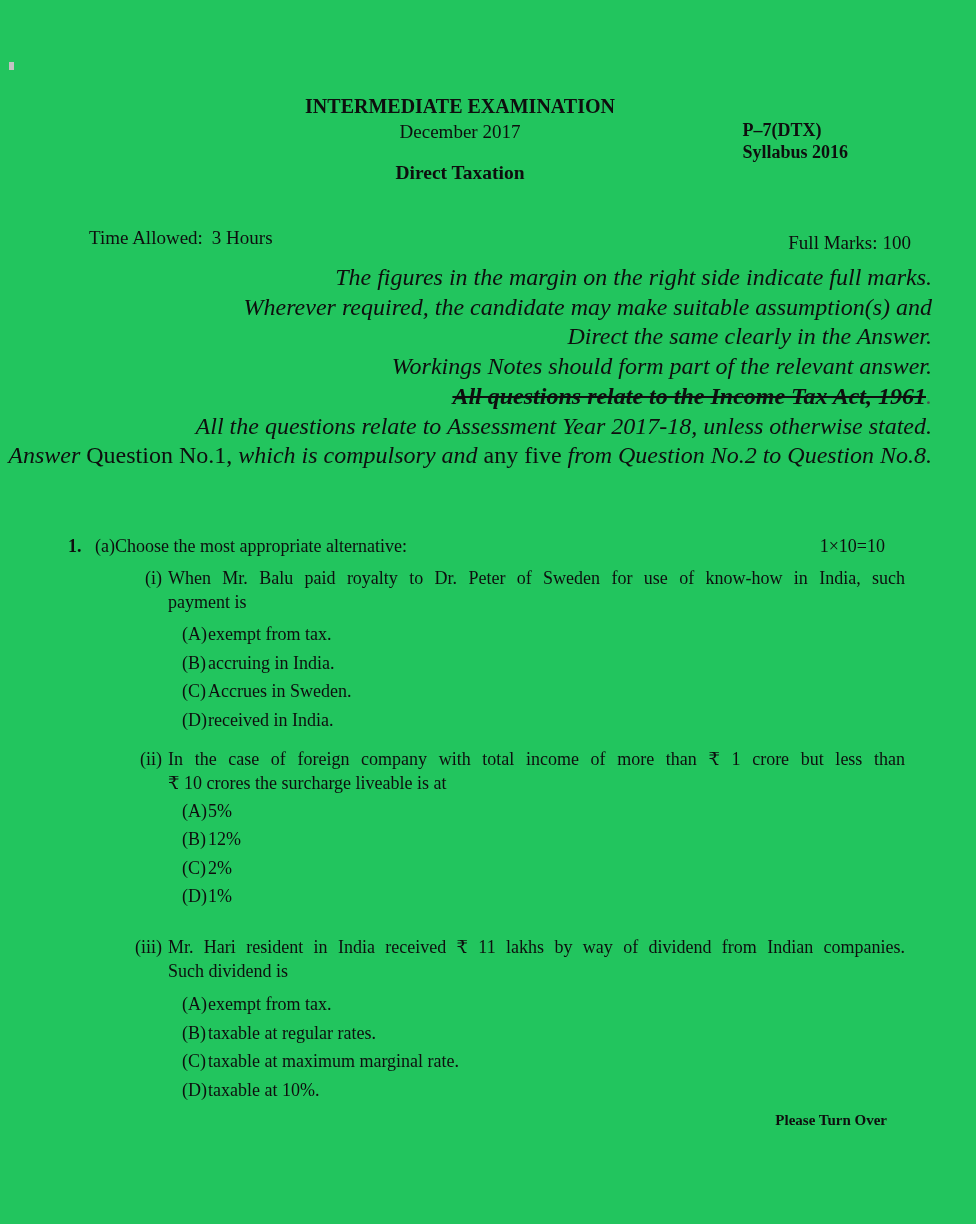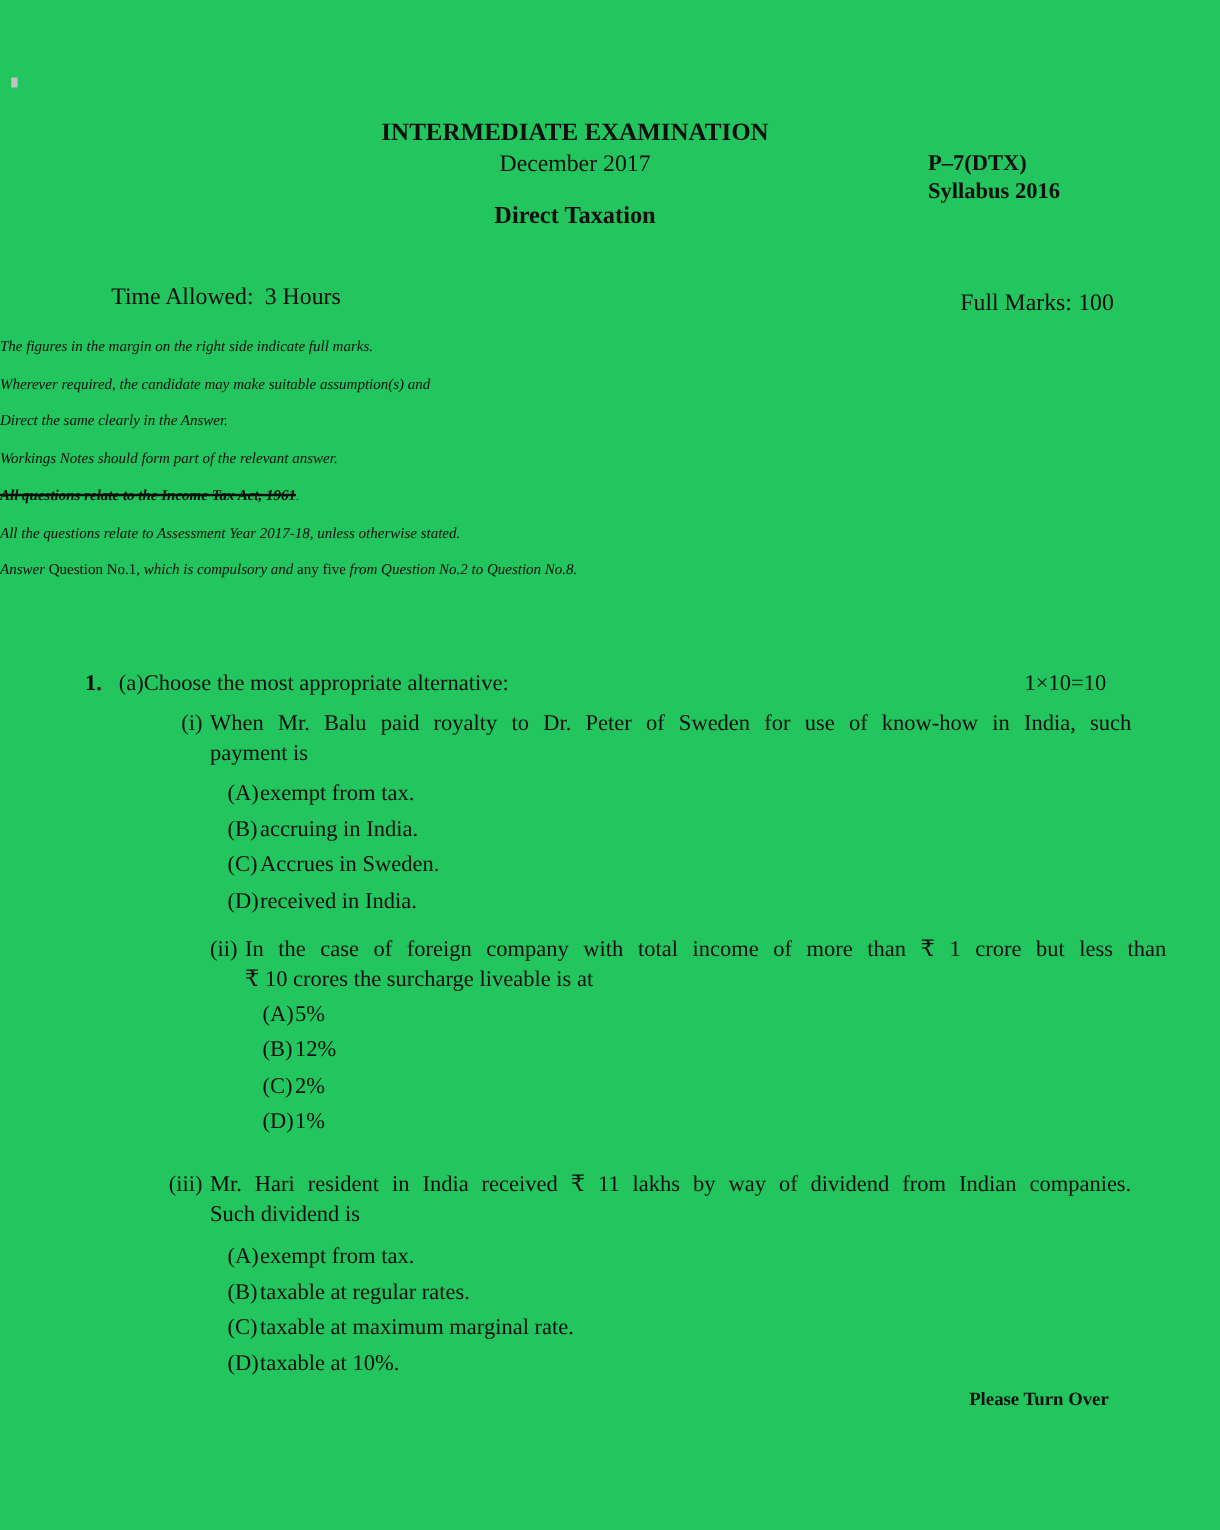--- a/index.html
+++ b/index.html
@@ -39,36 +39,36 @@
     top: 119px; right: 128px;
     font-weight: bold; 
     font-size: 18px; line-height: 22px;
   }
 
   
   .time-row {
     position: absolute;
     top: 227px; left: 0;
     width: 976px;
-    padding-left: 89px; padding-right: 85px;
+    padding-left: 89px; padding-right: 65px;
     display: flex; justify-content: space-between;
     font-size: 19px;
   }
   .time-allowed .val { margin-left: 9px; }
   .full-marks { position: relative; top: 5px; }
   .full-marks .val { margin-left: 5px; }
 
   
   .instructions {
     position: absolute;
     top: 263px; left: 0;
     width: 932px;
-    text-align: left;
+    text-align: right;
     font-style: italic;
-    font-size: 12px;
+    font-size: 24px;
   }
   .inst-line { line-height: 29.7px; }
   .inst-struck {
     font-weight: bold;
     text-decoration: line-through;
     text-decoration-thickness: 2px;
   }
   .struck-period { text-decoration: none; color: #4a4a4a; }
   .roman { font-style: normal; }
 
@@ -84,21 +84,21 @@
   .q-num { margin-left: 68px; width: 27px; font-weight: bold; flex: none; }
   .q-part-label { width: 20px; flex: none; }
   .q-marks { margin-left: auto; margin-right: 91px; flex: none; }
 
   .subq-row { display: flex; }
   .subq-label { width: 162px; flex: none; text-align: right; }
   .subq-text { width: 737px; margin-left: 6px; }
   .jline { text-align: justify; text-align-last: justify; }
 
   .subq-1 { margin-top: 8px; }
-  .subq-2 { margin-top: 18px; margin-left: 28px; }
+  .subq-2 { margin-top: 18px; }
   .subq-3 { margin-top: 30px; }
   .subq-1 .options { margin-top: 11px; }
   .subq-2 .options { margin-top: 7px; }
   .subq-3 .options { margin-top: 12px; }
 
   .option { display: flex; line-height: 18px; }
   .option + .option { margin-top: 10.5px; }
   .opt-label { margin-left: 182px; width: 26px; flex: none; }
 
   

